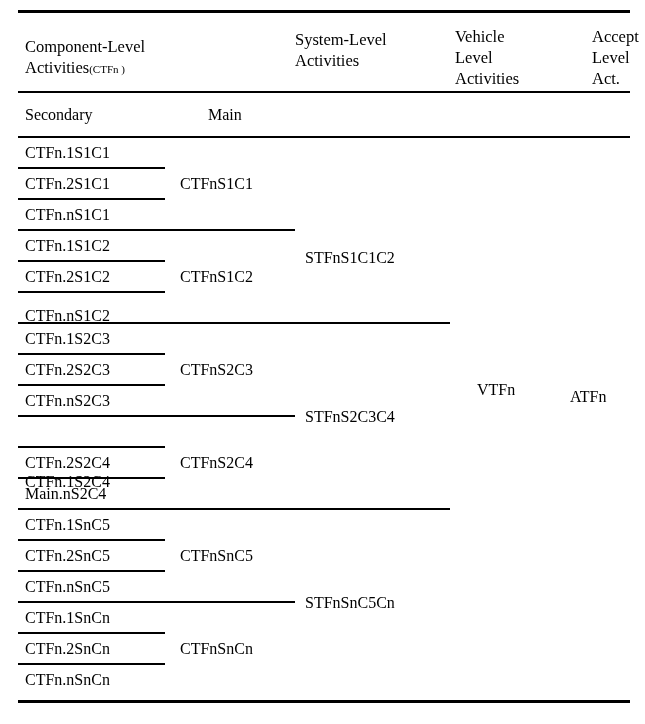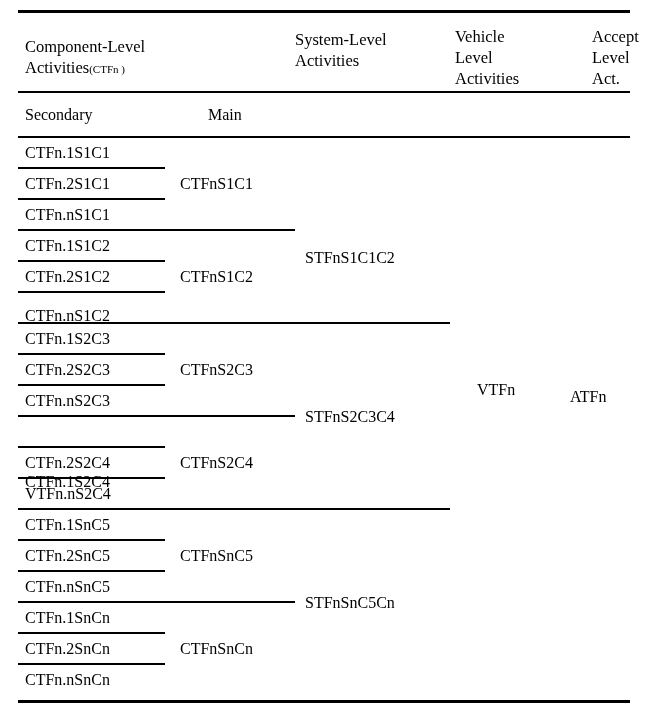--- a/index.html
+++ b/index.html
@@ -112,21 +112,21 @@
       <div class="cell cell-main" style="top: 350px;">CTFnS2C3</div>
       <div class="rule rule-row" style="top: 374px; left: 0px;"></div>
       <div class="cell cell-secondary" style="top: 381px;">CTFn.nS2C3</div>
       <div class="rule rule-trio" style="top: 405px; left: 0px;"></div>
       <div class="cell cell-secondary" style="top: 428px; margin-top: 34px;">CTFn.1S2C4</div>
       <div class="cell cell-system" style="top: 397px;">STFnS2C3C4</div>
       <div class="rule rule-row" style="top: 436px; left: 0px;"></div>
       <div class="cell cell-secondary" style="top: 443px;">CTFn.2S2C4</div>
       <div class="cell cell-main" style="top: 443px;">CTFnS2C4</div>
       <div class="rule rule-row" style="top: 467px; left: 0px;"></div>
-      <div class="cell cell-secondary" style="top: 474px;">VTFn.nS2C4</div>
+      <div class="cell cell-secondary" style="top: 474px;">Main.nS2C4</div>
       <div class="rule rule-group" style="top: 498px; left: 0px;"></div>
       <div class="cell cell-secondary" style="top: 505px;">CTFn.1SnC5</div>
       <div class="rule rule-row" style="top: 529px; left: 0px;"></div>
       <div class="cell cell-secondary" style="top: 536px;">CTFn.2SnC5</div>
       <div class="cell cell-main" style="top: 536px;">CTFnSnC5</div>
       <div class="rule rule-row" style="top: 560px; left: 0px;"></div>
       <div class="cell cell-secondary" style="top: 567px;">CTFn.nSnC5</div>
       <div class="rule rule-trio" style="top: 591px; left: 0px;"></div>
       <div class="cell cell-secondary" style="top: 598px;">CTFn.1SnCn</div>
       <div class="cell cell-system" style="top: 583px;">STFnSnC5Cn</div>

